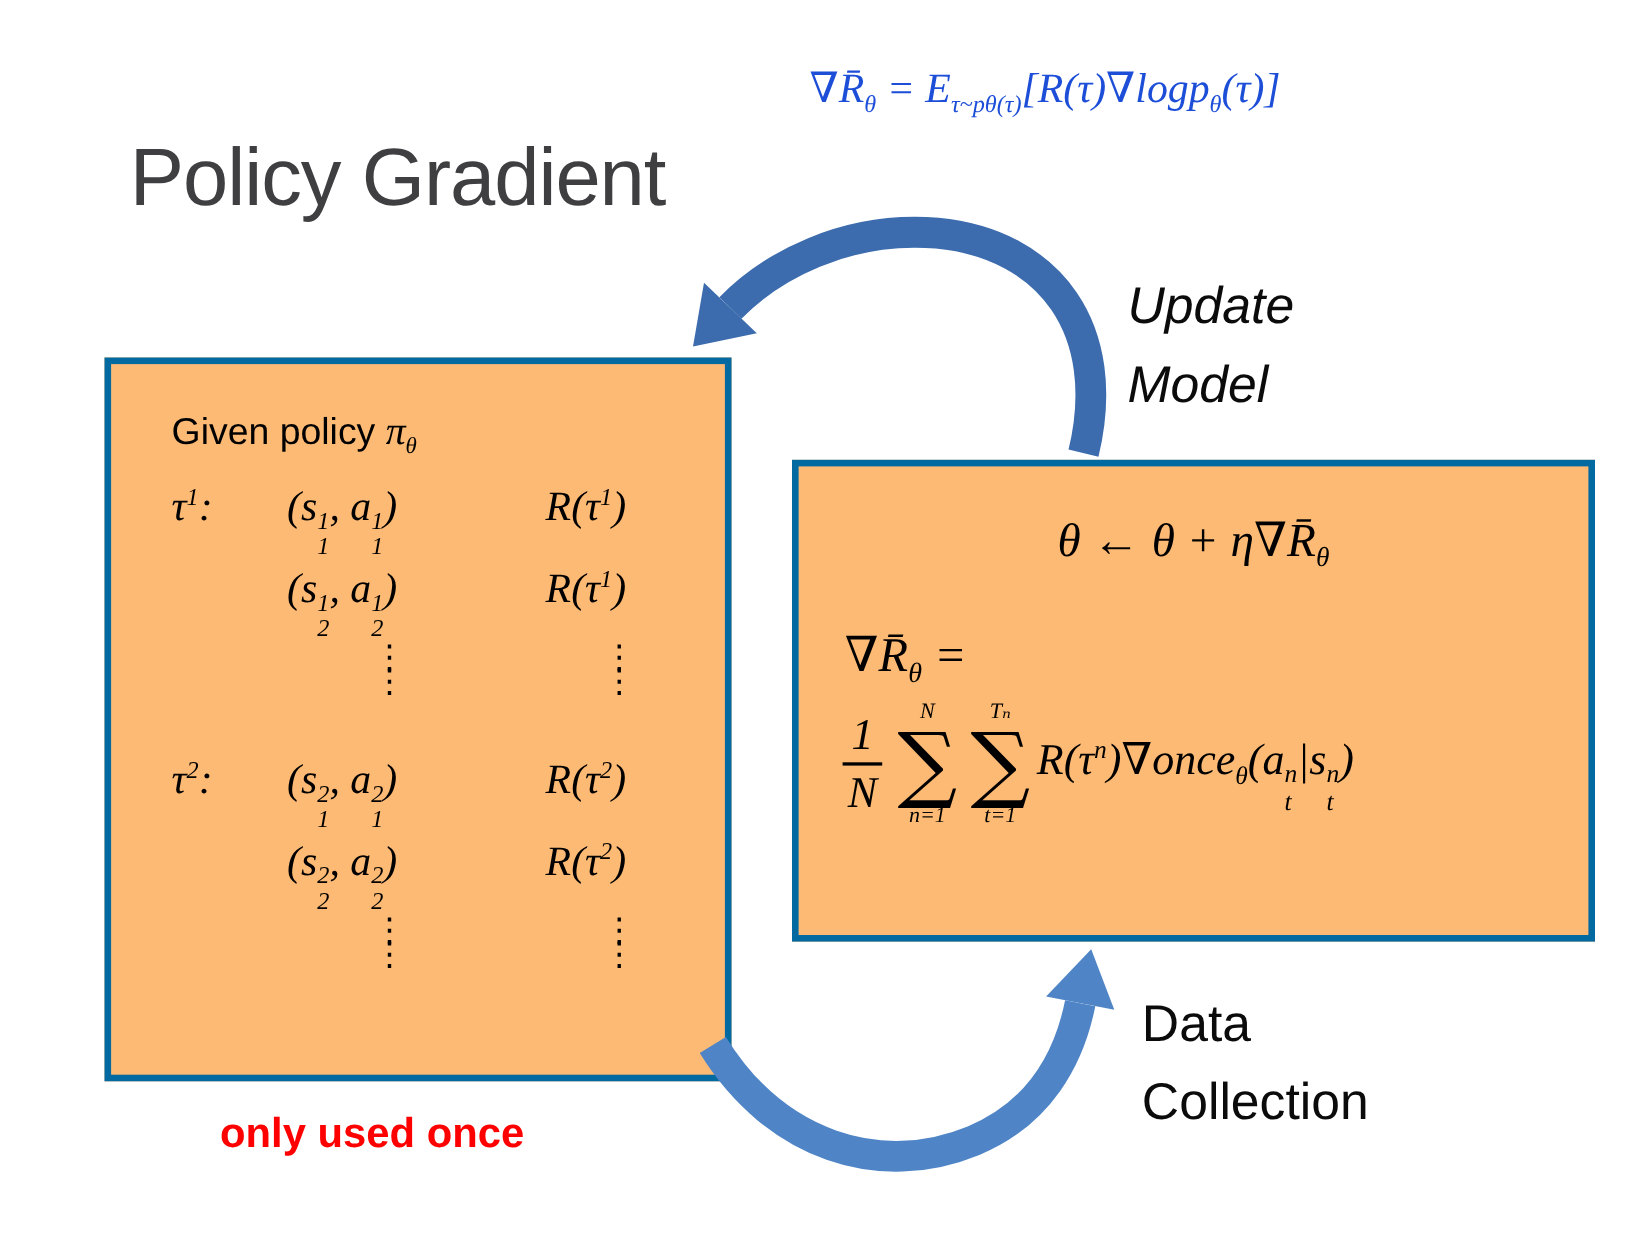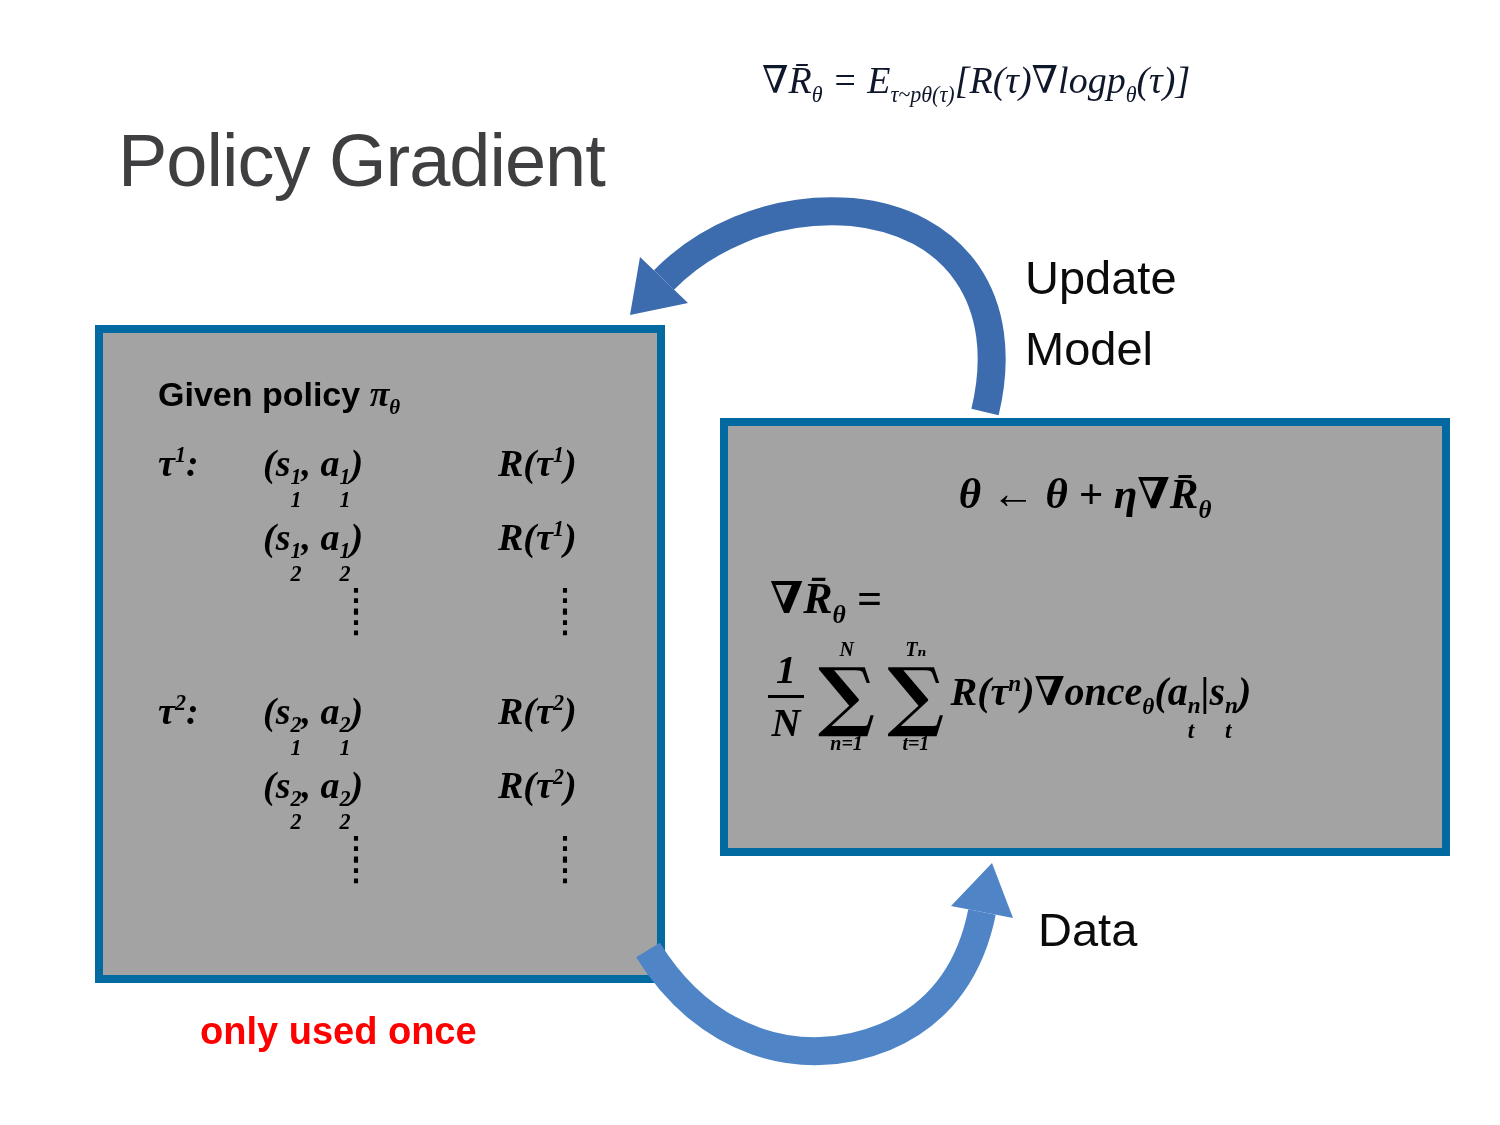--- a/index.html
+++ b/index.html
@@ -23,44 +23,44 @@
     display:inline-flex; flex-direction:column; align-items:center;
     vertical-align:middle; line-height:1; margin:0 6px;
   }
   .sum .lim { font-size:0.5em; font-style:italic; line-height:1.1; }
   .sum .sig { font-size:1.9em; font-style:normal; line-height:0.95; font-family:"DejaVu Serif",serif; }
 
   .title {
     position:absolute; left:118px; top:118px; font-size:74px; font-weight:400;
     color:#3f3f42; letter-spacing:-1px;text-align:right;
   }
-  .top-formula { position:absolute; left:762px; top:58px; font-size:38px; color:#0f172a; white-space:nowrap; }
+  .top-formula { position:absolute; left:736px; top:58px; font-size:38px; color:#1d4ed8; white-space:nowrap; }
 
-  .box { position:absolute; border:8px solid #0369a1; box-sizing:border-box; background:#a3a3a3; z-index:2;font-weight:bold; }
+  .box { position:absolute; border:6px solid #0369a1; box-sizing:border-box; background:#fdba74; z-index:2; }
   .left-box  { left:95px;  top:325px; width:570px; height:658px; }
   .right-box { left:720px; top:418px; width:730px; height:438px; }
 
   .given { position:absolute; left:55px; top:40px; font-size:34px; color:#000; }
   .given .math { font-size:36px; }
 
   .traj { position:absolute; left:55px; top:108px; right:15px; }
   .trow { display:grid; grid-template-columns:105px 235px 1fr; align-items:baseline; height:74px; font-size:38px; }
   .trow.dotsrow { height:100px; align-items:start; }
   .dots { font-size:30px; line-height:0.72; white-space:pre-line; font-style:normal; font-family:"DejaVu Serif",serif; }
   .dots.in-pair { padding-left:78px; }
   .dots.in-reward { padding-left:52px; }
 
   .only-once { position:absolute; left:200px; top:1010px; font-size:38px; font-weight:700; color:#ff0000; }
 
   .rb-line1 { position:absolute; left:0; right:0; top:42px; text-align:center; font-size:43px; white-space:nowrap; }
   .rb-line2 { position:absolute; left:42px; top:146px; font-size:44px; white-space:nowrap; }
   .rb-line3 { position:absolute; left:40px; top:212px; font-size:40px; white-space:nowrap; }
 
   .flow-label { position:absolute; font-size:47px; color:#0b0b0b; line-height:1.5; z-index:6; }
-  .update-label { left:1025px; top:243px; }
+  .update-label { left:1025px; top:243px;font-style:italic; }
   .collect-label { left:1038px; top:895px; }
 
   .arrow-layer { position:absolute; left:0; top:0; width:1500px; height:1125px; z-index:5; pointer-events:none; }
 </style>
 </head>
 <body>
 
 <div class="canvas">
 
   <div class="title">Policy Gradient</div>
@@ -164,15 +164,16 @@
     <path d="M 648 950 C 705 1042 800 1072 885 1037 C 945 1012 972 962 982 912" fill="none" stroke-width="28" stroke="#4f85c6"></path>
     <polygon points="992,863 1013,918 951,906" fill="#4f85c6"></polygon>
   </svg>
 
   <div class="flow-label update-label">
     <div>Update</div>
     <div>Model</div>
   </div>
   <div class="flow-label collect-label">
     <div>Data</div>
+    <div>Collection</div>
   </div>
 
 </div>
 
 </body></html>

